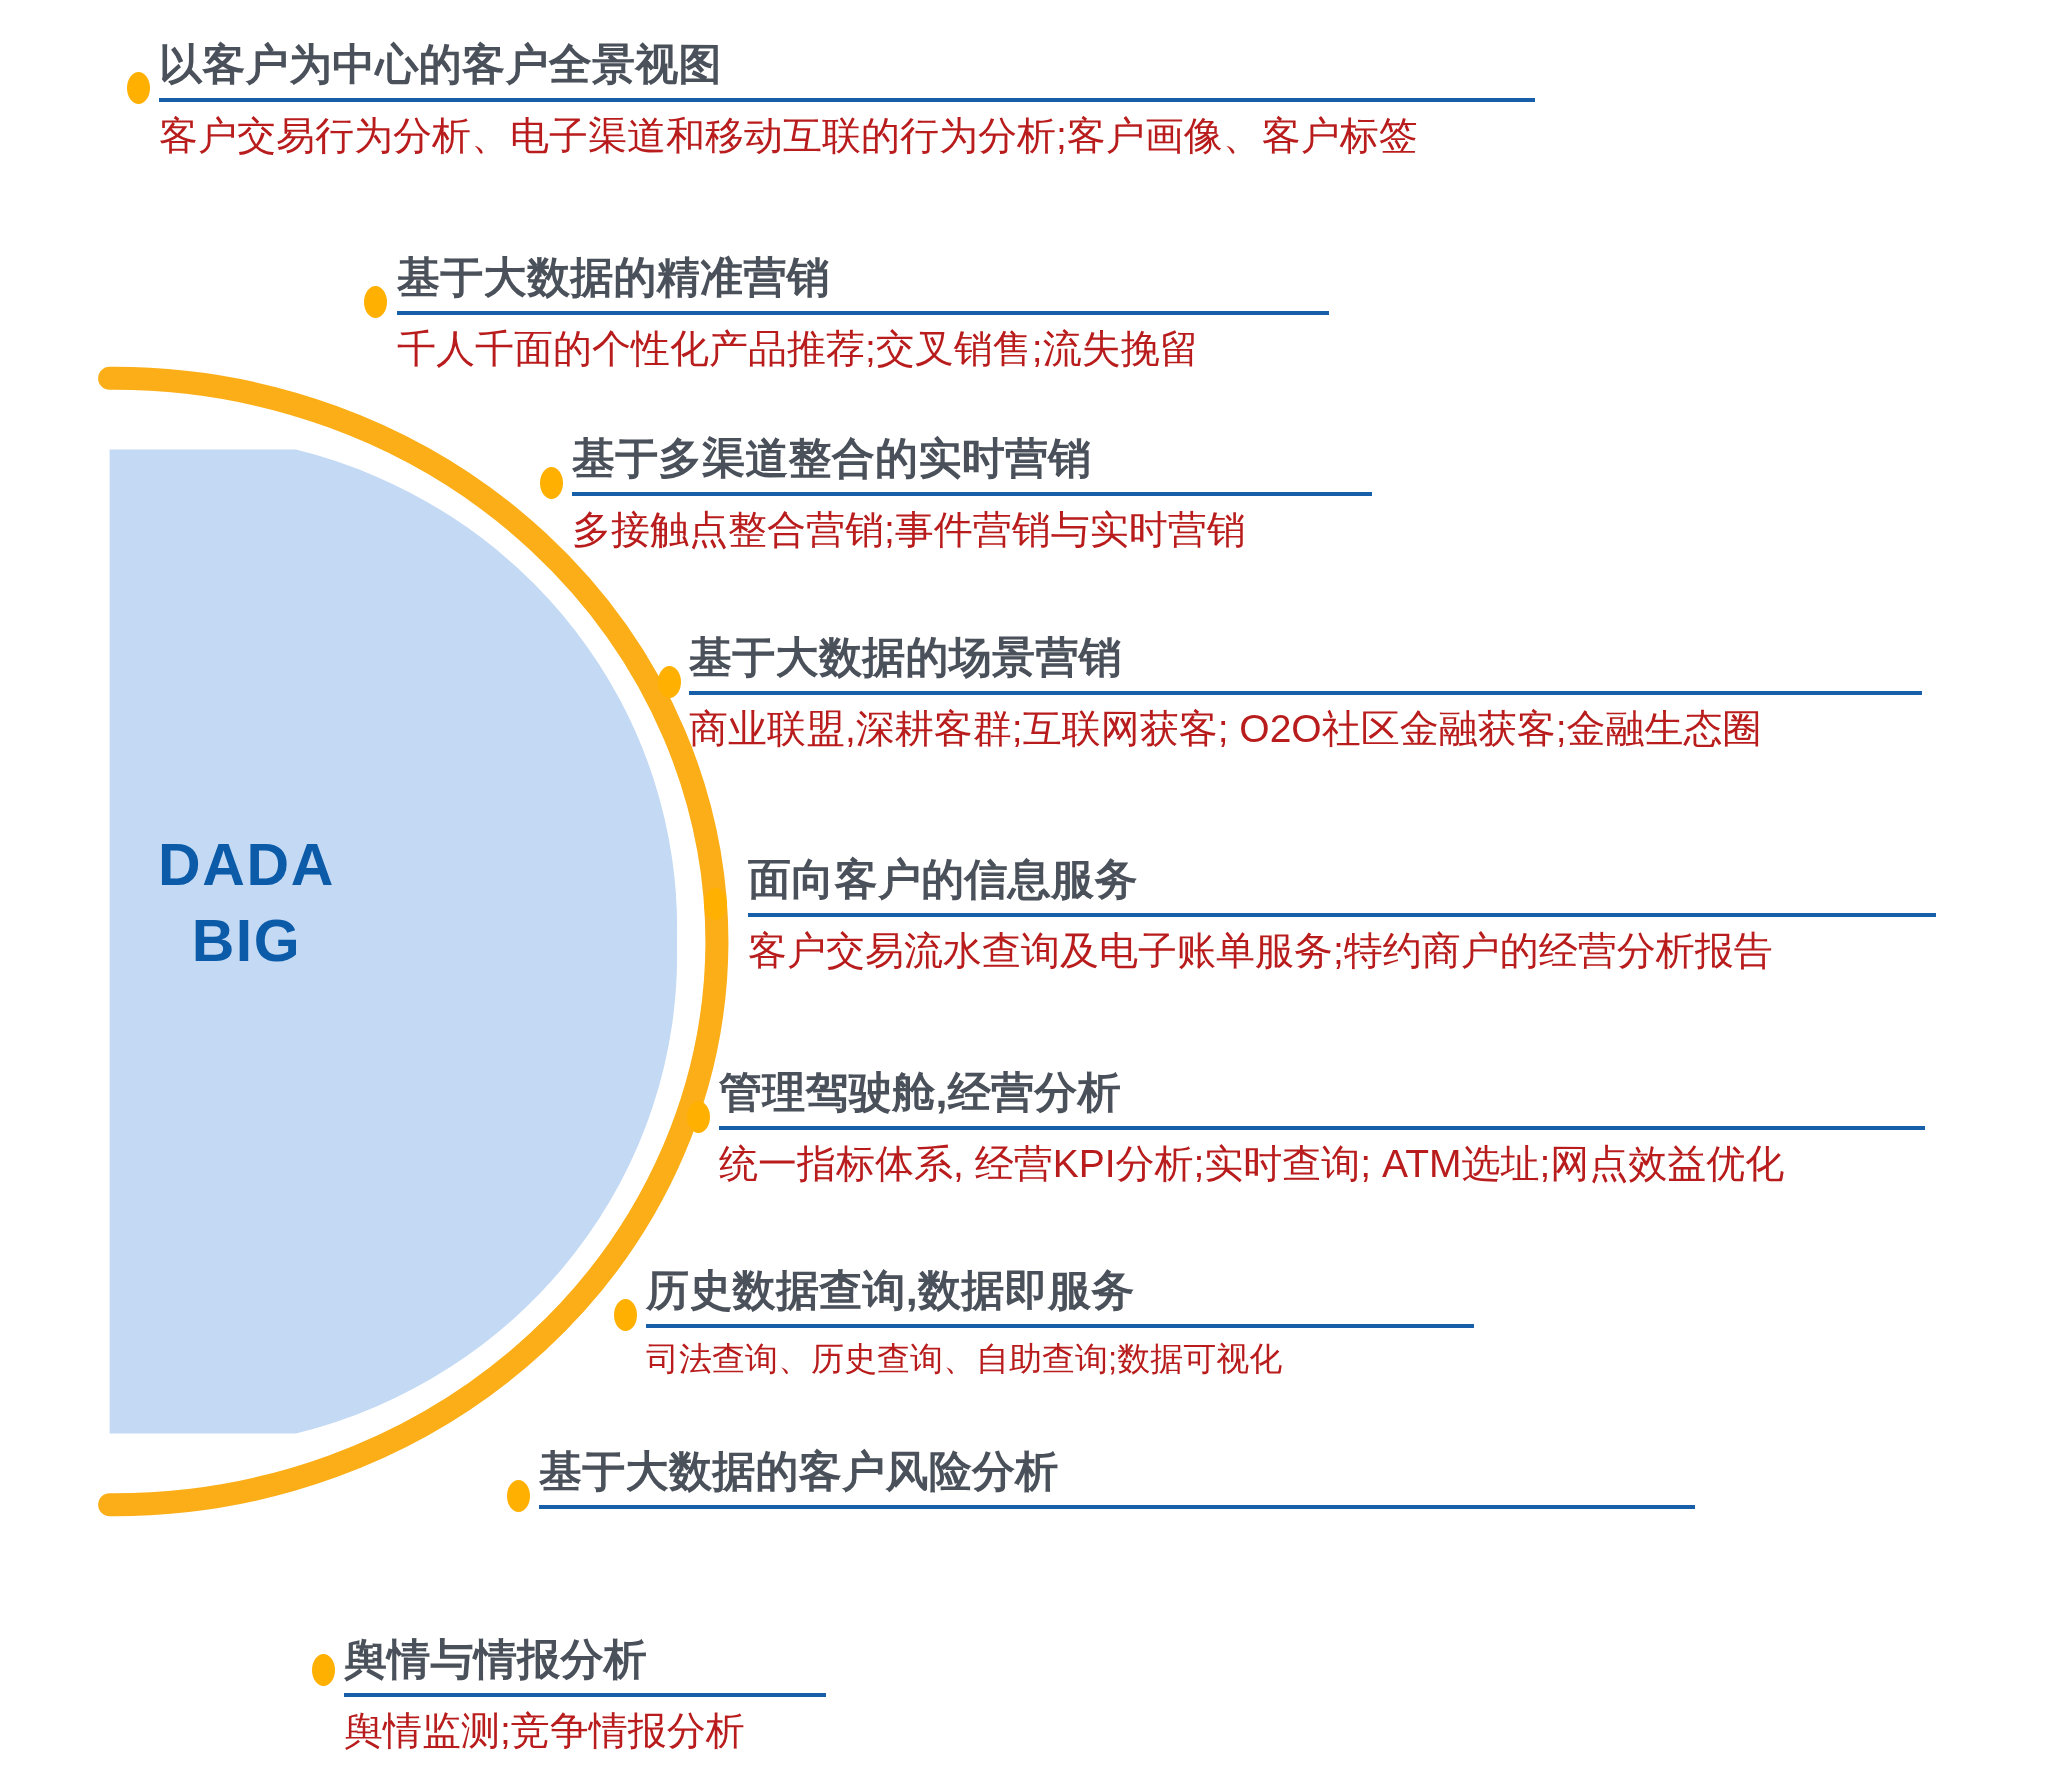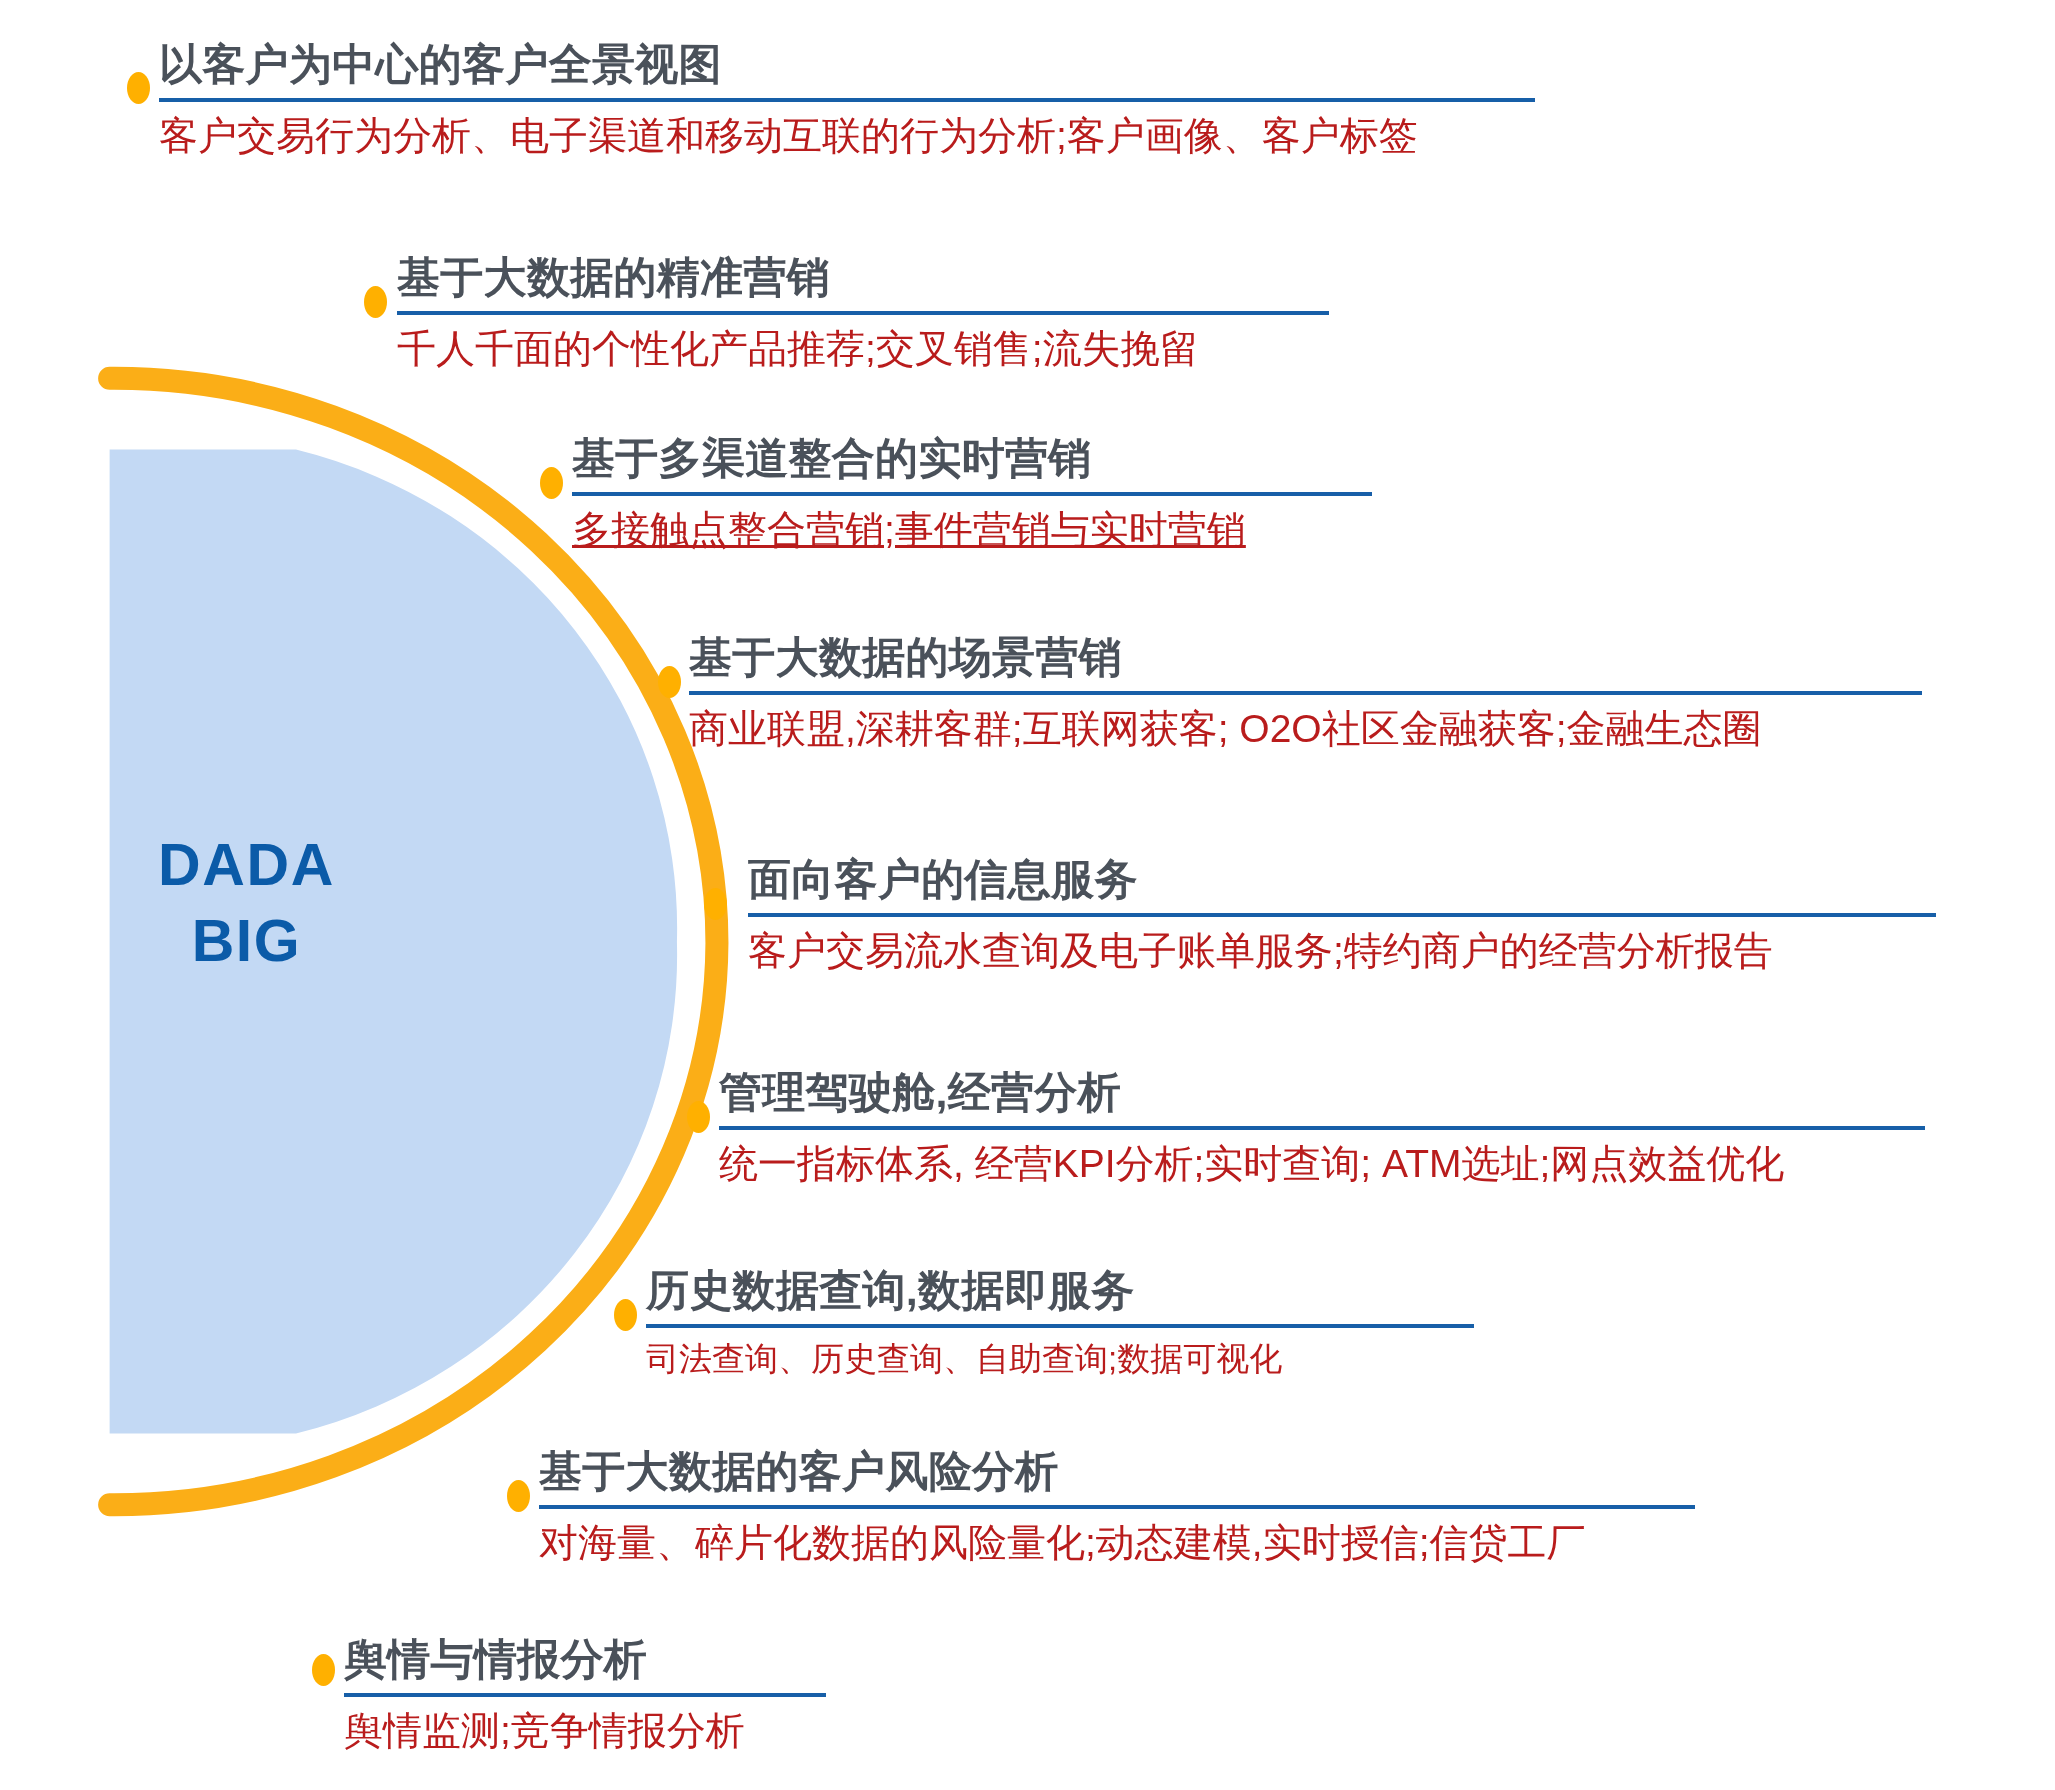--- a/index.html
+++ b/index.html
@@ -114,21 +114,21 @@
       <div class="row-rule" style="width:932px;"></div>
       <div class="row-sub" style="font-size:39px;">千人千面的个性化产品推荐;交叉销售;流失挽留</div>
     </div>
   </div>
 
   <div class="row" style="left:0;top:0;">
     <span class="bullet" style="left:540px;top:467px;"></span>
     <div class="row-body" style="left:572px;top:437px;">
       <div class="row-title" style="font-size:43px;">基于多渠道整合的实时营销</div>
       <div class="row-rule" style="width:800px;"></div>
-      <div class="row-sub" style="font-size:39px;text-decoration:underline;">多接触点整合营销;事件营销与实时营销</div>
+      <div class="row-sub" style="font-size:39px;">多接触点整合营销;事件营销与实时营销</div>
     </div>
   </div>
 
   <div class="row" style="left:0;top:0;">
     <span class="bullet" style="left:658px;top:666px;"></span>
     <div class="row-body" style="left:689px;top:636px;">
       <div class="row-title" style="font-size:43px;">基于大数据的场景营销</div>
       <div class="row-rule" style="width:1233px;"></div>
       <div class="row-sub" style="font-size:39px;">商业联盟,深耕客群;互联网获客; O2O社区金融获客;金融生态圈</div>
     </div>
@@ -159,21 +159,20 @@
       <div class="row-rule" style="width:828px;"></div>
       <div class="row-sub" style="font-size:33px;">司法查询、历史查询、自助查询;数据可视化</div>
     </div>
   </div>
 
   <div class="row" style="left:0;top:0;">
     <span class="bullet" style="left:507px;top:1480px;"></span>
     <div class="row-body" style="left:539px;top:1450px;">
       <div class="row-title" style="font-size:43px;">基于大数据的客户风险分析</div>
       <div class="row-rule" style="width:1156px;"></div>
-      <div class="row-sub" style="font-size:39px;">对海量、碎片化数据的风险量化;动态建模,实时授信;信贷工厂</div>
     </div>
   </div>
 
   <div class="row" style="left:0;top:0;">
     <span class="bullet" style="left:312px;top:1654px;"></span>
     <div class="row-body" style="left:344px;top:1624px;margin-top:14px;">
       <div class="row-title" style="font-size:43px;">舆情与情报分析</div>
       <div class="row-rule" style="width:482px;"></div>
       <div class="row-sub" style="font-size:39px;">舆情监测;竞争情报分析</div>
     </div>

